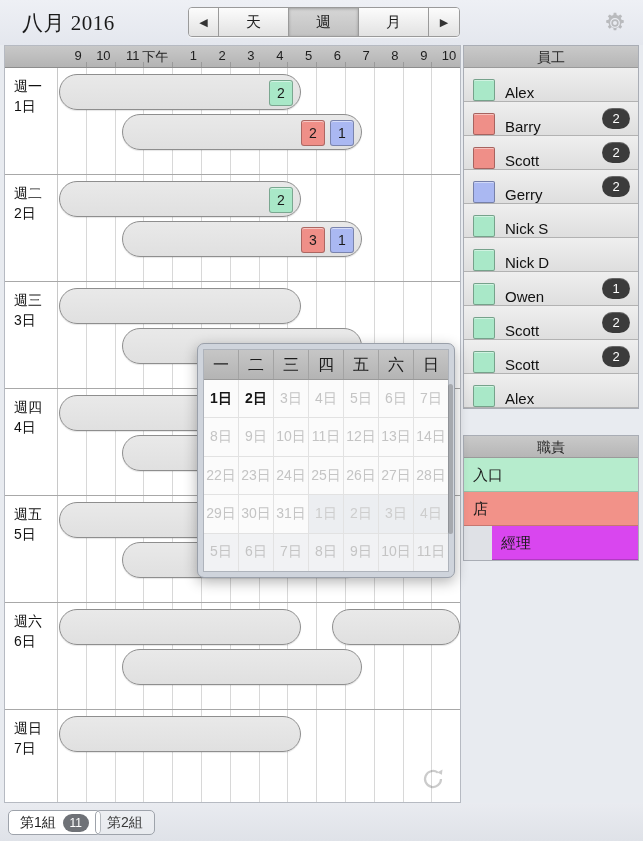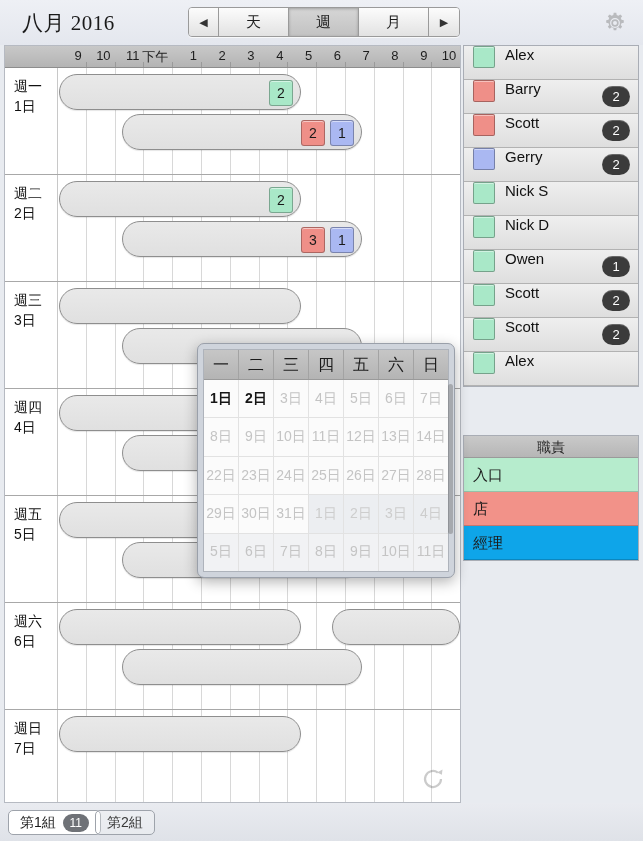--- a/index.html
+++ b/index.html
@@ -117,21 +117,21 @@
   .side-emp { left: 463px; top: 45px; }
   .side-role { left: 463px; top: 435px; }
   .side-head {
     height: 22px; line-height: 22px; text-align: center;
     font-size: 14px; color: #2a2a2a;
     background: linear-gradient(#c9c9c9, #b6b6b6);
     border-bottom: 1px solid #9a9a9a;
   }
   .emp-row {
     position: relative; height: 34px;
-    display: flex; align-items: flex-start;
+    display: flex; align-items: flex-end;
     background: linear-gradient(#efefef, #dedede);
     border-bottom: 1px solid #b2b2b2;
     padding-left: 9px;
   }
   .emp-swatch {
     width: 22px; height: 22px; border-radius: 2px;
     border: 1px solid rgba(0,0,0,.30);
     box-shadow: inset 0 1px 0 rgba(255,255,255,.45);
     flex: 0 0 auto;
   }
@@ -367,20 +367,21 @@
       </div>
     <div class="refresh">
       <svg viewBox="0 0 22 22" width="22" height="22">
         <path fill="none" stroke="#555" stroke-width="2.2" d="M19 11a8 8 0 11-3.2-6.4"></path>
         <path fill="#555" d="M20.5 1.5l-.6 5.3-4.8-2.2z"></path>
       </svg>
     </div>
   </div>
 
   <div class="side side-emp">
+    <div class="side-head">員工</div>
     <div id="emp-list">
         <div class="emp-row">
           <div class="emp-swatch" style="background: rgb(169, 232, 200);"></div>
           <div class="emp-name">Alex</div>
         </div>
         <div class="emp-row">
           <div class="emp-swatch" style="background: rgb(239, 143, 136);"></div>
           <div class="emp-name">Barry</div>
           <div class="emp-count">2</div>
         </div>
@@ -422,21 +423,21 @@
           <div class="emp-name">Alex</div>
         </div>
       </div>
   </div>
 
   <div class="side side-role">
     <div class="side-head">職責</div>
     <div id="role-list">
         <div class="role-row" style="background: rgb(182, 236, 205);">入口</div>
         <div class="role-row" style="background: rgb(242, 146, 137);">店</div>
-        <div class="role-row" style="background: #0ea5e9;">經理</div>
+        <div class="role-row" style="background: #d946ef; margin-left: 28px;">經理</div>
       </div>
   </div>
 
   <div class="pop-arrow"></div>
   <div class="pop">
     <div class="pop-inner">
       <div class="dow-row" id="dow-row">
           <div class="dow">一</div>
           <div class="dow">二</div>
           <div class="dow">三</div>

